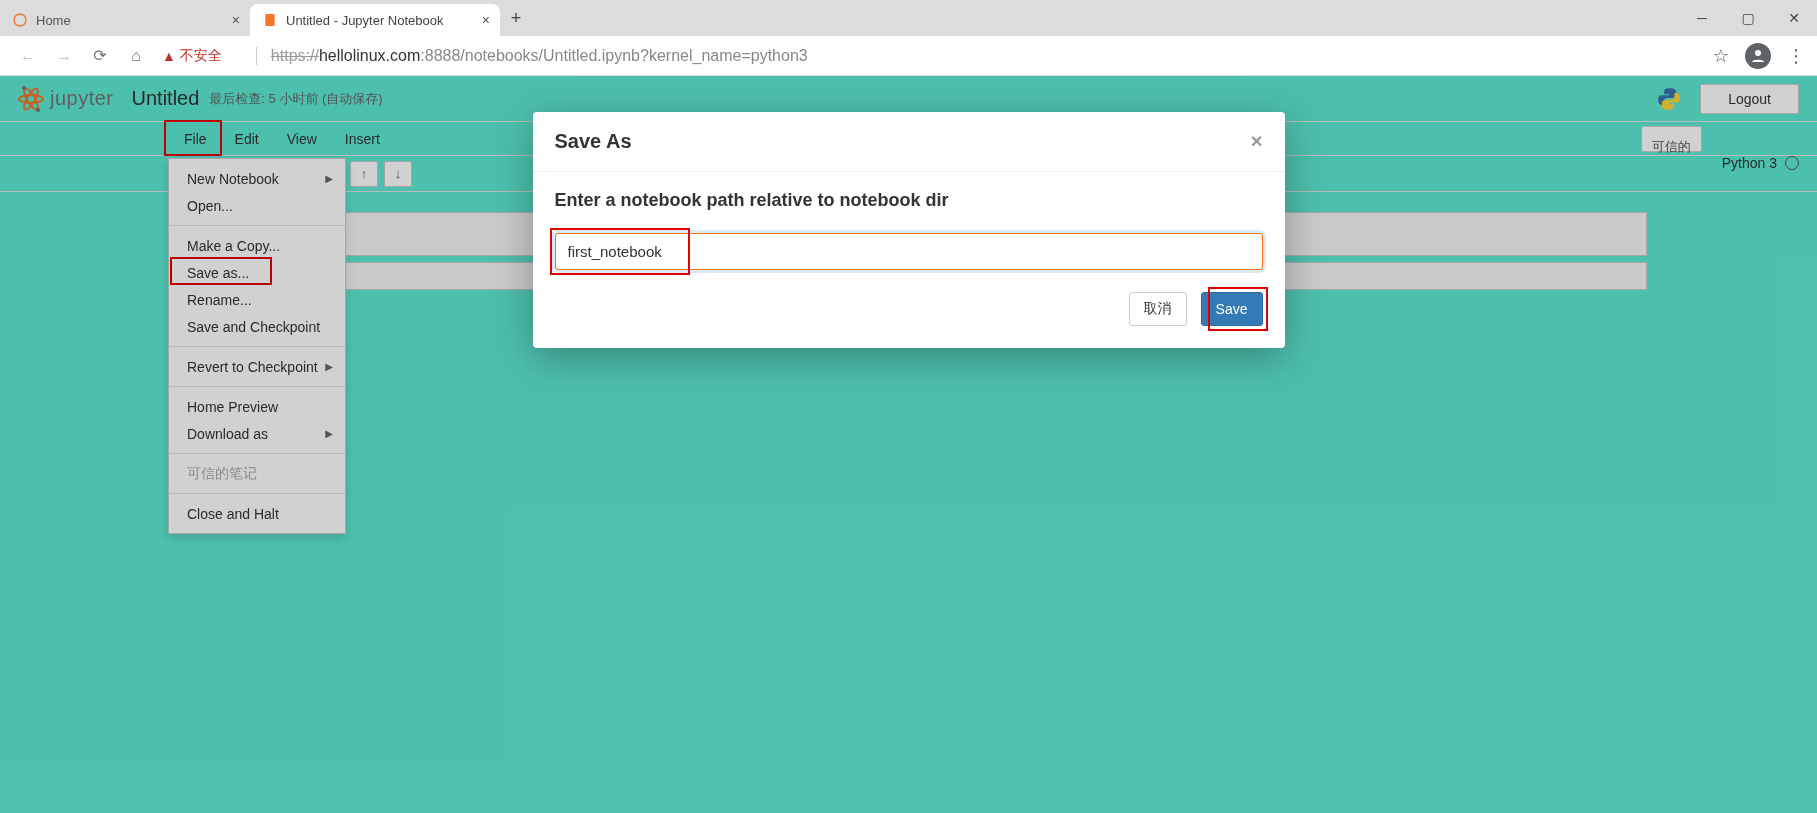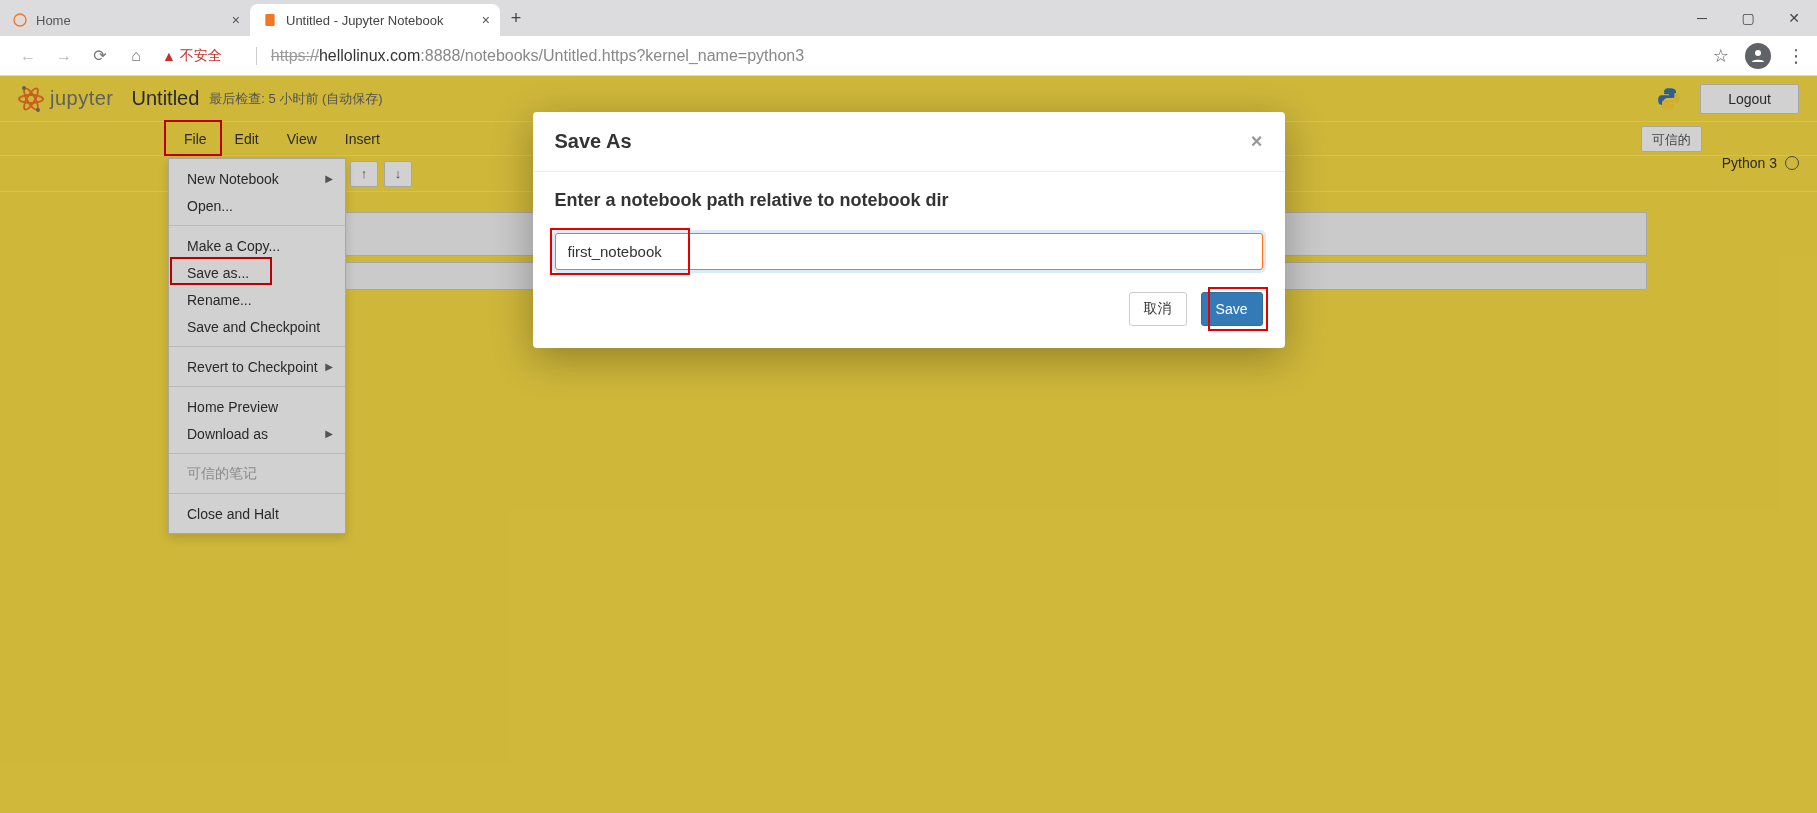--- a/index.html
+++ b/index.html
@@ -19,21 +19,21 @@
 .addr-icon{font-size:14px;color:#c63;}
 .addr-warn{color:#c5302c;font-size:14px;margin-right:20px;}
 .addr-text{font-size:16px;color:#5f6368;white-space:nowrap;}
 .addr-text .strike{text-decoration:line-through;color:#999;}
 .addr-text .faded{color:#888;}
 .addr-separator{width:1px;height:18px;background:#ccc;margin:0 10px;}
 .addr-right{margin-left:auto;display:flex;align-items:center;gap:16px;}
 .star{font-size:18px;color:#555;}
 .avatar{width:26px;height:26px;border-radius:50%;background:#5f6368;color:#fff;display:flex;align-items:center;justify-content:center;font-size:16px;}
 .kebab{font-size:18px;color:#555;}
-.content{position:relative;height:737px;background:#fde047;}
+.content{position:relative;height:737px;background:#5eead4;}
 .dim-overlay{position:absolute;inset:0;background:rgba(0,0,0,0.18);z-index:5;}
 .app{position:absolute;inset:0;}
 .header{height:46px;display:flex;align-items:center;padding:0 18px;border-bottom:1px solid #e5e5e5;}
 .jlogo{display:flex;align-items:center;gap:6px;font-family:"Segoe UI",sans-serif;}
 .jlogo .orbits{width:26px;height:26px;position:relative;}
 .jlogo .orb{position:absolute;border:2px solid #f37626;border-radius:50%;}
 .jlogo .o1{width:26px;height:10px;left:0;top:8px;}
 .jlogo .o2{width:26px;height:10px;left:0;top:8px;transform:rotate(60deg);}
 .jlogo .o3{width:26px;height:10px;left:0;top:8px;transform:rotate(-60deg);}
 .jlogo .dot{position:absolute;width:4px;height:4px;background:#777;border-radius:50%;}
@@ -41,21 +41,21 @@
 .jlogo .d2{bottom:0;right:4px;}
 .jlogo-text{font-size:20px;color:#757575;letter-spacing:0.5px;}
 .nb-title{font-size:20px;color:#333;margin-left:18px;}
 .save-status{font-size:13px;color:#666;margin-left:10px;}
 .header-right{margin-left:auto;display:flex;align-items:center;gap:18px;}
 .pylogo{width:26px;height:26px;}
 .logout-btn{border:1px solid #ccc;background:#fff;height:30px;padding:0 27px;font-size:14px;color:#333;border-radius:2px;cursor:pointer;}
 .menubar{height:34px;border-bottom:1px solid #e5e5e5;display:flex;align-items:stretch;padding-left:170px;position:relative;}
 .menu-item{padding:0 14px;display:flex;align-items:center;font-size:14px;color:#333;cursor:pointer;}
 .menubar-right{position:absolute;right:18px;top:0;height:100%;display:flex;align-items:center;gap:20px;}
-.trust-btn{border:1px solid #ccc;background:#fff;height:26px;padding:4px 10px;font-size:13px;color:#555;border-radius:2px;text-align:center;}
+.trust-btn{border:1px solid #ccc;background:#fff;height:26px;padding:11px 10px;font-size:13px;color:#555;border-radius:2px;text-align:center;}
 .kernel-lbl{display:flex;align-items:center;gap:8px;font-size:14px;color:#333;margin-top:48px;}
 .kernel-circle{width:14px;height:14px;border:1.5px solid #555;border-radius:50%;}
 .toolbar{height:36px;border-bottom:1px solid #e5e5e5;display:flex;align-items:center;padding-left:350px;gap:6px;}
 .tbtn{width:28px;height:26px;border:1px solid #ccc;background:#fff;border-radius:2px;display:flex;align-items:center;justify-content:center;font-size:13px;color:#555;cursor:pointer;}
 .dropdown{position:absolute;left:168px;top:82px;width:178px;background:#fff;border:1px solid #ccc;box-shadow:0 4px 10px rgba(0,0,0,0.15);z-index:3;padding:6px 0;}
 .dd-item{height:27px;display:flex;align-items:center;padding:0 18px;font-size:14px;color:#333;cursor:pointer;position:relative;}
 .dd-item.disabled{color:#aaa;}
 .dd-item .arrow{position:absolute;right:12px;font-size:10px;color:#666;}
 .dd-sep{height:1px;background:#e5e5e5;margin:6px 0;}
 .hl-file{position:absolute;left:164px;top:44px;width:58px;height:36px;border:2px solid #e30000;z-index:4;pointer-events:none;}
@@ -112,21 +112,21 @@
 
 <div class="address-row">
   <div class="nav-btn disabled">←</div>
   <div class="nav-btn disabled">→</div>
   <div class="nav-btn">⟳</div>
   <div class="nav-btn">⌂</div>
   <span class="addr-icon" style="color:#c5302c;margin-left:6px;">▲</span>
   <span class="addr-warn">不安全</span>
   <span class="addr-separator"></span>
   <span class="addr-text">
-    <span class="strike">https://</span><span style="color:#333;">hellolinux.com</span><span class="faded">:8888</span><span class="faded">/notebooks/Untitled.https?kernel_name=python3</span>
+    <span class="strike">https://</span><span style="color:#333;">hellolinux.com</span><span class="faded">:8888</span><span class="faded">/notebooks/Untitled.ipynb?kernel_name=python3</span>
   </span>
   <div class="addr-right">
     <span class="star">☆</span>
     <span class="avatar">
       <svg viewBox="0 0 24 24" width="18" height="18" fill="#fff">
           <circle cx="12" cy="8" r="4"></circle>
           <path d="M4 20c0-4 16-4 16 0"></path>
         </svg>
     </span>
     <span class="kebab">⋮</span>

